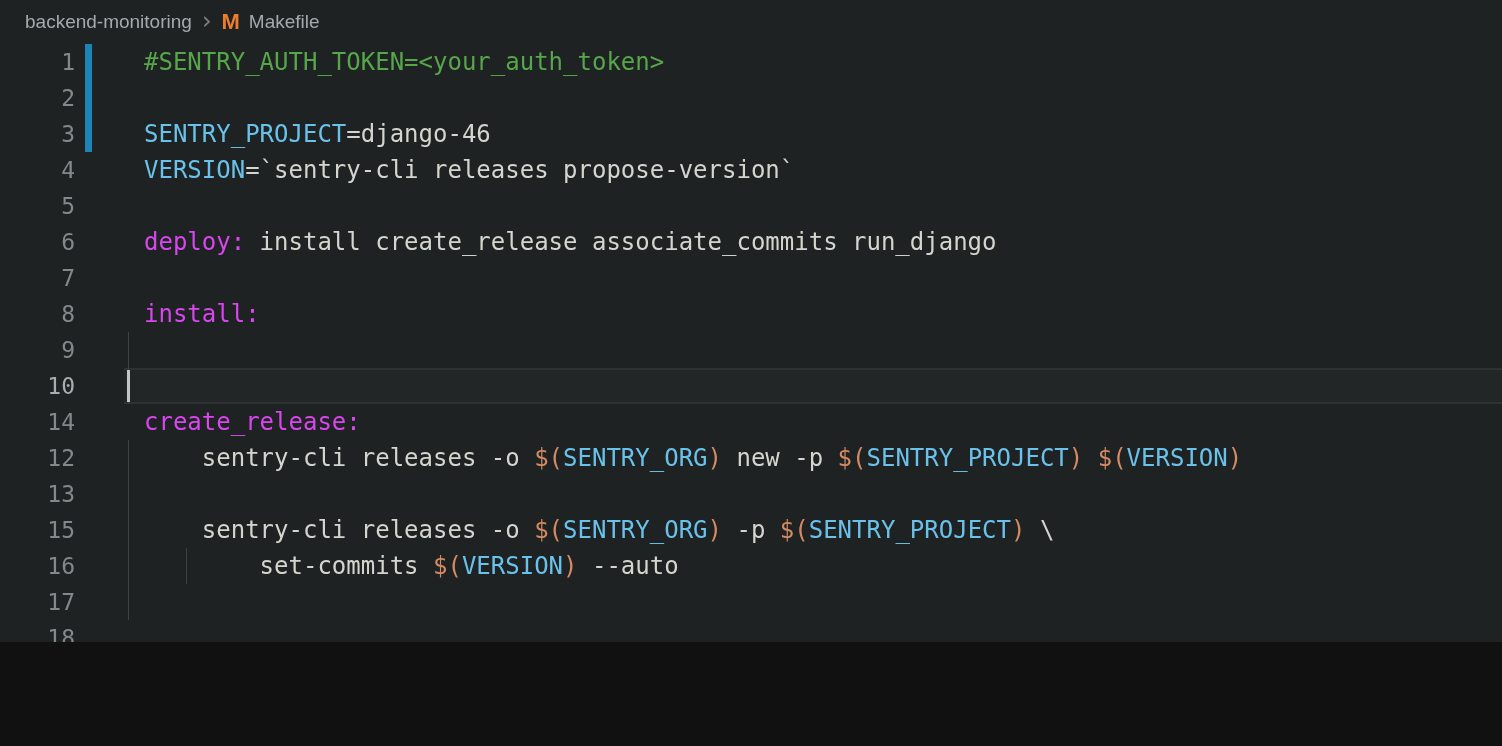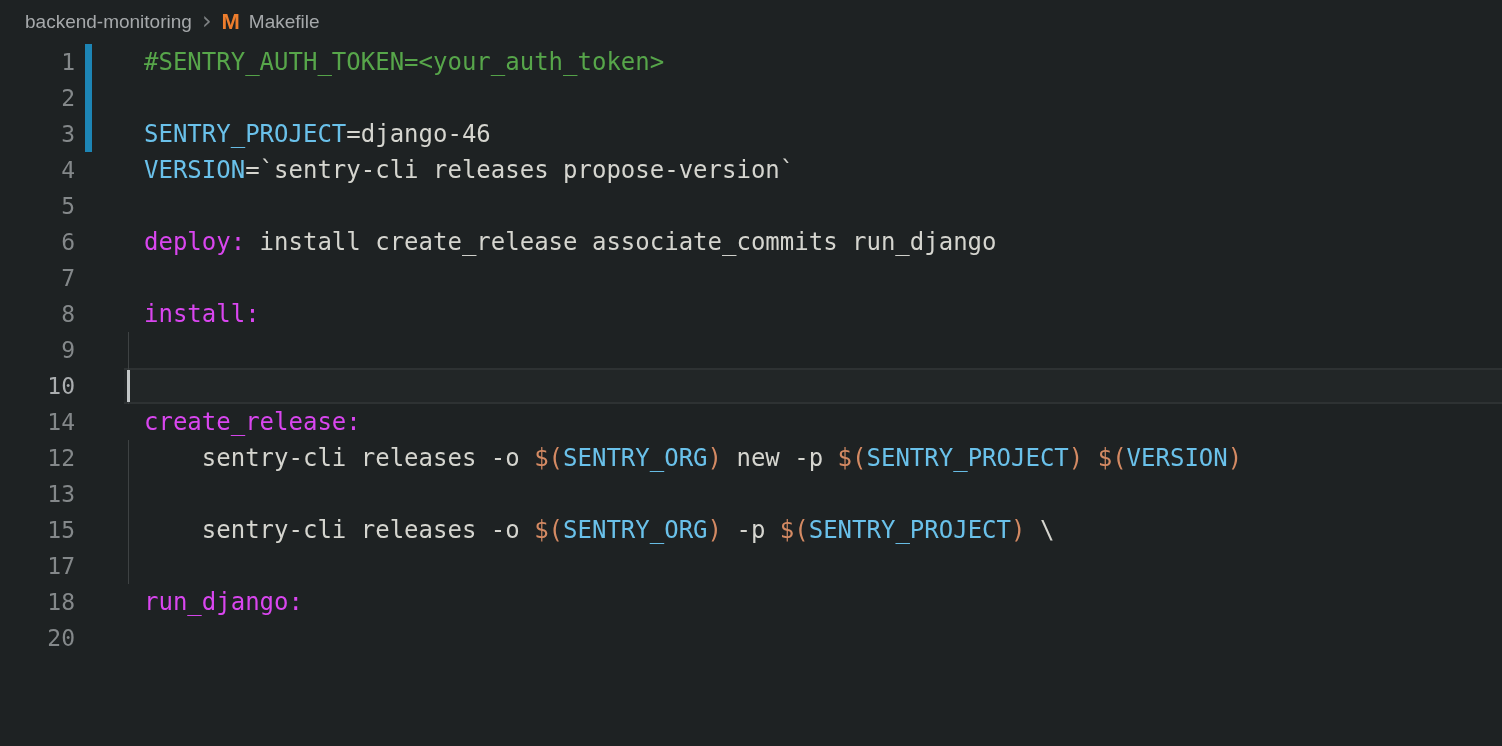--- a/index.html
+++ b/index.html
@@ -1,18 +1,18 @@
 <!DOCTYPE html>
 <html><head>
 <meta charset="utf-8">
 <style>
   html,body{margin:0;padding:0;background:#111;}
   .screen{
     position:relative;
-    width:1502px;height:746px;
+    width:1502px;height:642px;
     background:#1e2223;
     overflow:hidden;
     font-family:"DejaVu Sans Mono",monospace;
   }
   
   .breadcrumb{
     height:44px;
     display:flex;align-items:center;
     padding-left:25px;
     font-family:"Liberation Sans",sans-serif;
@@ -97,18 +97,19 @@
       <div class="line"><span class="num">5</span><span class="code-text"></span></div>
       <div class="line"><span class="num">6</span><span class="code-text"><span class="c-target">deploy:</span><span class="c-text"> install create_release associate_commits run_django</span></span></div>
       <div class="line"><span class="num">7</span><span class="code-text"></span></div>
       <div class="line"><span class="num">8</span><span class="code-text"><span class="c-target">install:</span></span></div>
       <div class="line"><span class="num">9</span><span class="guide g0"></span></div>
       <div class="line current"><div class="line-highlight"></div><span class="num">10</span><span class="guide g0"></span><span class="code-text"></span><span class="cursor"></span></div>
       <div class="line"><span class="num">14</span><span class="code-text"><span class="c-target">create_release:</span></span></div>
       <div class="line"><span class="num">12</span><span class="guide g0"></span><span class="code-text"><span class="c-text">    sentry-cli releases -o </span><span class="c-punct">$(</span><span class="c-var">SENTRY_ORG</span><span class="c-punct">)</span><span class="c-text"> new -p </span><span class="c-punct">$(</span><span class="c-var">SENTRY_PROJECT</span><span class="c-punct">)</span><span class="c-text"> </span><span class="c-punct">$(</span><span class="c-var">VERSION</span><span class="c-punct">)</span></span></div>
       <div class="line"><span class="num">13</span><span class="guide g0"></span><span class="code-text"></span></div>
       <div class="line"><span class="num">15</span><span class="guide g0"></span><span class="code-text"><span class="c-text">    sentry-cli releases -o </span><span class="c-punct">$(</span><span class="c-var">SENTRY_ORG</span><span class="c-punct">)</span><span class="c-text"> -p </span><span class="c-punct">$(</span><span class="c-var">SENTRY_PROJECT</span><span class="c-punct">)</span><span class="c-text"> \</span></span></div>
+      <div class="line"><span class="num">16</span><span class="guide g0"></span><span class="guide g1"></span><span class="code-text"><span class="c-text">        set-commits </span><span class="c-punct">$(</span><span class="c-var">VERSION</span><span class="c-punct">)</span><span class="c-text"> --auto</span></span></div>
       <div class="line"><span class="num">17</span><span class="guide g0"></span><span class="code-text"></span></div>
-      <div class="line"><span class="num">18</span><span class="code-text"><span class="c-target">run_django:</span></span></div>
+      <div class="line"><span class="num">18</span></div>
       <div class="line"><span class="num">20</span><span class="code-text"></span></div>
     </div>
 
 </div>
 
 </body></html>

